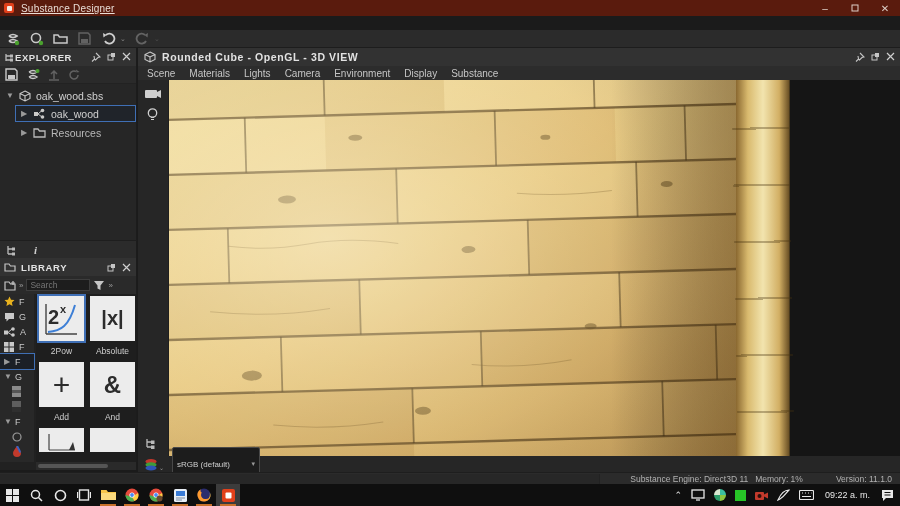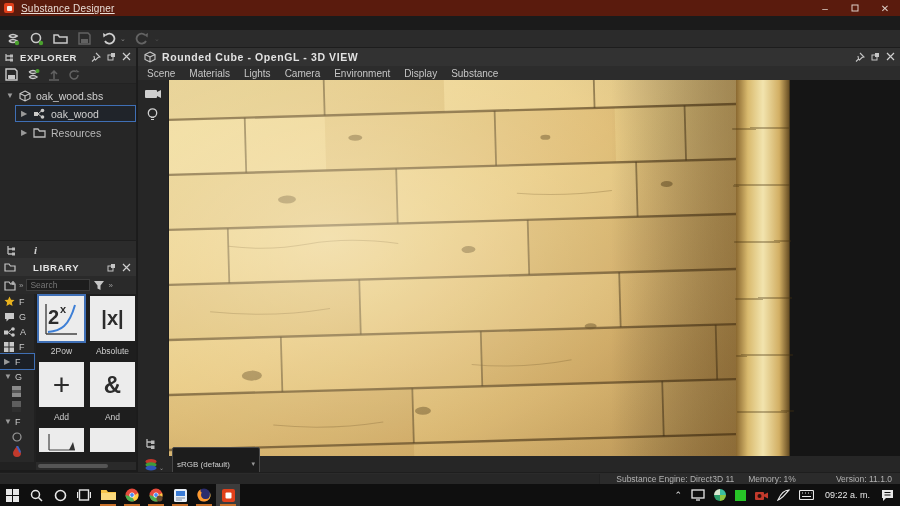--- a/index.html
+++ b/index.html
@@ -71,21 +71,21 @@
     background:linear-gradient(to right,#8a6830 0%, #d9ba6e 22%, #f2e4ae 50%, #d2af64 80%, #6b5126 98%, #2a2313 100%);
   }
   #wood-edge:before { content:""; position:absolute; inset:0;
     background:repeating-linear-gradient(to bottom, rgba(70,50,15,.35) 0 2px, transparent 2px 54px); transform:rotate(-1deg) scale(1.05); }
   #view-bottom { position:absolute; left:0; bottom:0; width:762px; height:16px; background:#262626; display:flex; align-items:center; }
   #srgb-dd { margin-left:8px; width:88px; height:13px; background:#1c1c1c; border:1px solid #484848; border-radius:2px; display:flex; align-items:center; padding:16px 4px; }
   #srgb-dd span { color:#cfcfcf; font-size:8px; flex:1; }
   #srgb-dd b { color:#9a9a9a; font-size:7px; font-weight:normal; }
 
   
-  #statusbar { left:0; top:472px; width:900px; height:12px; background:#2b2b2b; border-top:1px solid #1e1e1e; display:flex; align-items:center; justify-content:flex-end; gap:14px; padding-right:8px; }
+  #statusbar { left:0; top:472px; width:900px; height:12px; background:#2b2b2b; border-top:1px solid #1e1e1e; display:flex; align-items:center; justify-content:flex-end; gap:7px; padding-right:8px; }
   #statusbar span { color:#b2b2b2; font-size:8.5px; }
   #status-inset { position:absolute; left:0; top:1px; width:600px; height:10px; background:#272727; border-right:1px solid #222; }
   #ver { margin-left:26px; }
 
   
   #taskbar { left:0; top:484px; width:900px; height:22px; background:#0f0f0f; display:flex; align-items:center; }
   .tk { width:24px; height:22px; display:flex; align-items:center; justify-content:center; position:relative; }
   .tk-run:after { content:""; position:absolute; left:4px; right:4px; bottom:0; height:2px; background:#c8702a; }
   .tk-active { background:#3c3c3c; }
   #tray { margin-left:auto; display:flex; align-items:center; gap:9px; padding-right:6px; }
@@ -148,21 +148,21 @@
     <div class="tb-ic dim">
       <svg width="14" height="13">
           <path d="M10 3 A5 5 0 1 0 11 9" fill="none" stroke="#cfcfcf" stroke-width="1.8"></path>
           <path d="M13 1 l-3.5 2 3 2.6 z" fill="#cfcfcf"></path>
         </svg>
     </div>
     <span class="chev dim">⌄</span>
   </div>
 
   <div id="explorer" class="abs">
-    <div class="panel-head" style="padding-left:4px; gap:5px;">
+    <div class="panel-head" style="padding-left:4px; ">
       <svg width="11" height="11">
           <path d="M2 2 v7 M2 4 h4 M2 8 h4" stroke="#bbb" stroke-width="1.3" fill="none"></path>
           <rect x="6" y="2.5" width="3" height="3" fill="#bbb"></rect>
           <rect x="6" y="6.5" width="3" height="3" fill="#bbb"></rect>
         </svg>
       <span class="panel-title">EXPLORER</span>
       <div class="head-ics">
         <svg width="10" height="10">
             <path d="M5 1 l4 4 -2 .5 -2.5 2.5 L3.5 7 1 9.5 M3.5 7 L3 4 z" stroke="#c5c5c5" stroke-width="1.1" fill="none"></path>
           </svg>
@@ -224,21 +224,21 @@
   <div id="tabstrip" class="abs">
     <svg width="12" height="12">
         <path d="M2 2 v8 M2 5 h4 M2 10 h4" stroke="#bbb" stroke-width="1.3" fill="none"></path>
         <rect x="6" y="3.5" width="3" height="3" fill="#bbb"></rect>
         <rect x="6" y="8.5" width="3" height="3" fill="#bbb"></rect>
       </svg>
     <span id="info-i">i</span>
   </div>
 
   <div id="library" class="abs">
-    <div class="panel-head" style="padding-left:4px; gap:17px;">
+    <div class="panel-head" style="padding-left:4px; gap:5px;">
       <svg width="12" height="10">
           <path d="M1 2 h4 l1.5 2 H11 v5 H1 z" fill="none" stroke="#c5c5c5" stroke-width="1.2"></path>
         </svg>
       <span class="panel-title">LIBRARY</span>
       <div class="head-ics">
         <svg width="9" height="9">
             <rect x="1" y="3" width="5" height="5" fill="none" stroke="#c5c5c5"></rect>
             <rect x="4" y="1" width="4" height="4" fill="#c5c5c5"></rect>
           </svg>
         <svg width="9" height="9">

